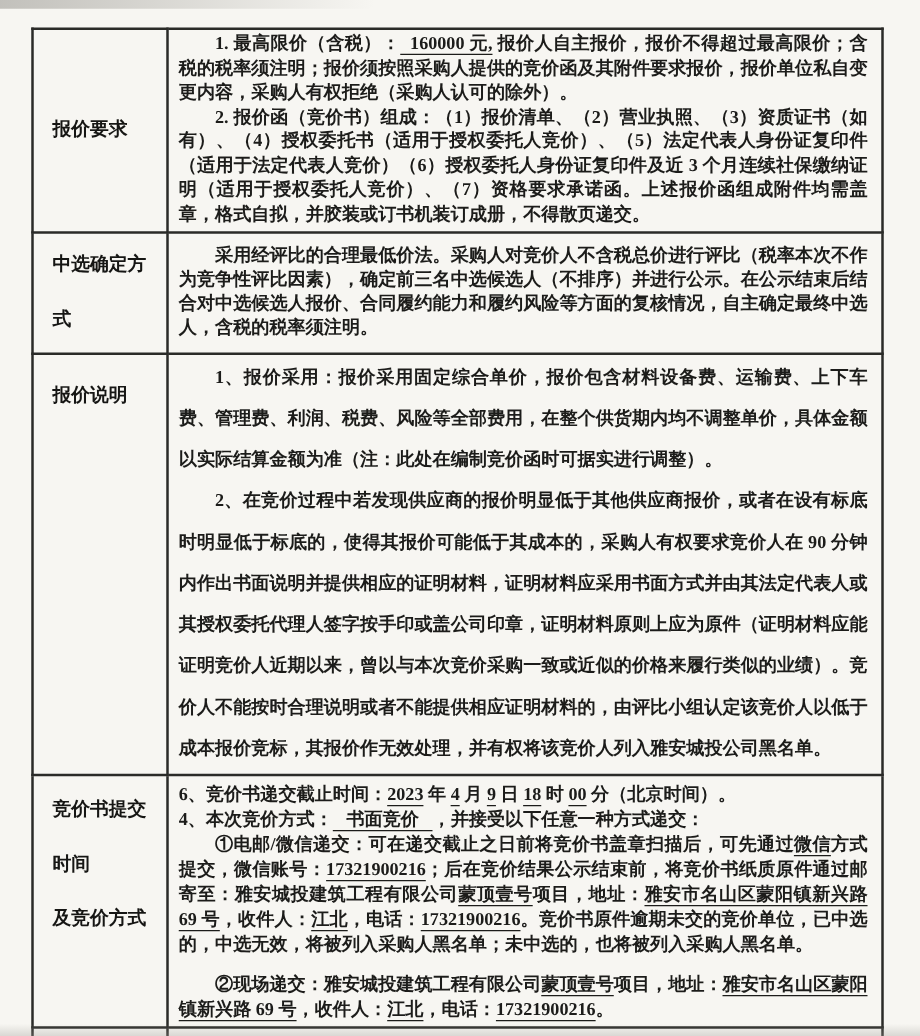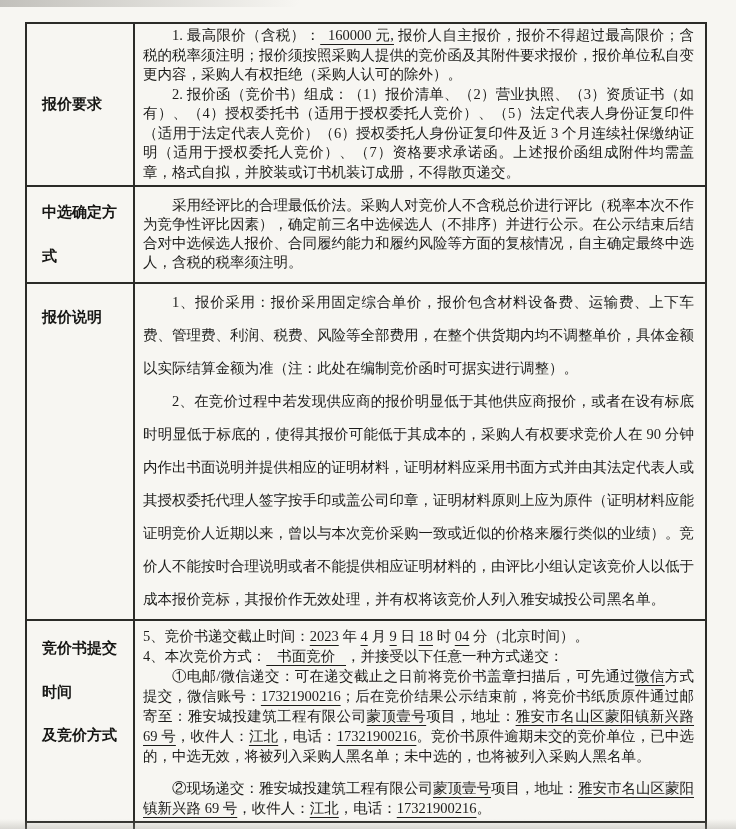--- a/index.html
+++ b/index.html
@@ -28,21 +28,21 @@
   }
   td.label-cell{
     width:108px;
     font-size:15px;font-weight:700;
     padding:4px 4px 4px 15px;
     white-space:pre-line;
     line-height:2.9;
     color:#161614;
   }
   td.content-cell{
-    font-size:14.5px;font-weight:400;
+    font-size:14.5px;font-weight:700;
     padding:2px 11px 3px 8px;
     text-align:justify;
     color:#1c1c1a;
   }
   .para{margin:0;}
   .para.indent{text-indent:2em;}
   .u{text-decoration:underline;text-underline-offset:4px;text-decoration-thickness:1.3px;}
   
   tr.r1 td.label-cell{height:158px;}
   tr.r1 td.content-cell{line-height:19.5px;}
@@ -81,21 +81,21 @@
         <td class="label-cell">报价说明</td>
         <td class="content-cell">
             <p class="para indent"><span>1、报价采用：报价采用固定综合单价，报价包含材料设备费、运输费、上下车费、管理费、利润、税费、风险等全部费用，在整个供货期内均不调整单价，具体金额以实际结算金额为准（注：此处在编制竞价函时可据实进行调整）。</span></p>
             <p class="para indent"><span>2、在竞价过程中若发现供应商的报价明显低于其他供应商报价，或者在设有标底时明显低于标底的，使得其报价可能低于其成本的，采购人有权要求竞价人在 90 分钟内作出书面说明并提供相应的证明材料，证明材料应采用书面方式并由其法定代表人或其授权委托代理人签字按手印或盖公司印章，证明材料原则上应为原件（证明材料应能证明竞价人近期以来，曾以与本次竞价采购一致或近似的价格来履行类似的业绩）。竞价人不能按时合理说明或者不能提供相应证明材料的，由评比小组认定该竞价人以低于成本报价竞标，其报价作无效处理，并有权将该竞价人列入雅安城投公司黑名单。</span></p>
           </td>
       </tr>
       <tr class="r4">
         <td class="label-cell">竞价书提交时间
 及竞价方式</td>
         <td class="content-cell">
-            <p class="para"><span>5、竞价书递交截止时间：</span><span class="u">2023</span><span> 年 </span><span class="u">4</span><span> 月 </span><span class="u">9</span><span> 日 </span><span class="u">18</span><span> 时 </span><span class="u">04</span><span> 分（北京时间）。</span></p>
+            <p class="para"><span>6、竞价书递交截止时间：</span><span class="u">2023</span><span> 年 </span><span class="u">4</span><span> 月 </span><span class="u">9</span><span> 日 </span><span class="u">18</span><span> 时 </span><span class="u">00</span><span> 分（北京时间）。</span></p>
             <p class="para"><span>4、本次竞价方式：</span><span class="u">&nbsp;&nbsp;&nbsp;书面竞价&nbsp;&nbsp;&nbsp;</span><span>，并接受以下任意一种方式递交：</span></p>
             <p class="para indent"><span>①电邮/微信递交：可在递交截止之日前将竞价书盖章扫描后，可先通过</span><span class="u">微信</span><span>方式提交，微信账号：</span><span class="u">17321900216</span><span>；后在竞价结果公示结束前，将竞价书纸质原件通过邮寄至：雅安城投建筑工程有限公司</span><span class="u">蒙顶壹号</span><span>项目，地址：</span><span class="u">雅安市名山区蒙阳镇新兴路 69 号</span><span>，收件人：</span><span class="u">江北</span><span>，电话：</span><span class="u">17321900216</span><span>。竞价书原件逾期未交的竞价单位，已中选的，中选无效，将被列入采购人黑名单；未中选的，也将被列入采购人黑名单。</span></p>
             <p class="para indent site"><span>②现场递交：雅安城投建筑工程有限公司</span><span class="u">蒙顶壹号</span><span>项目，地址：</span><span class="u">雅安市名山区蒙阳镇新兴路 69 号</span><span>，收件人：</span><span class="u">江北</span><span>，电话：</span><span class="u">17321900216</span><span>。</span></p>
           </td>
       </tr>
       <tr class="r5">
         <td class="label-cell">付款方式</td>
         <td class="content-cell">
             <p class="para"><span>或者在设有标底时明显低于标底的（供应商须提供完整请款资料）。</span></p>
           </td>

